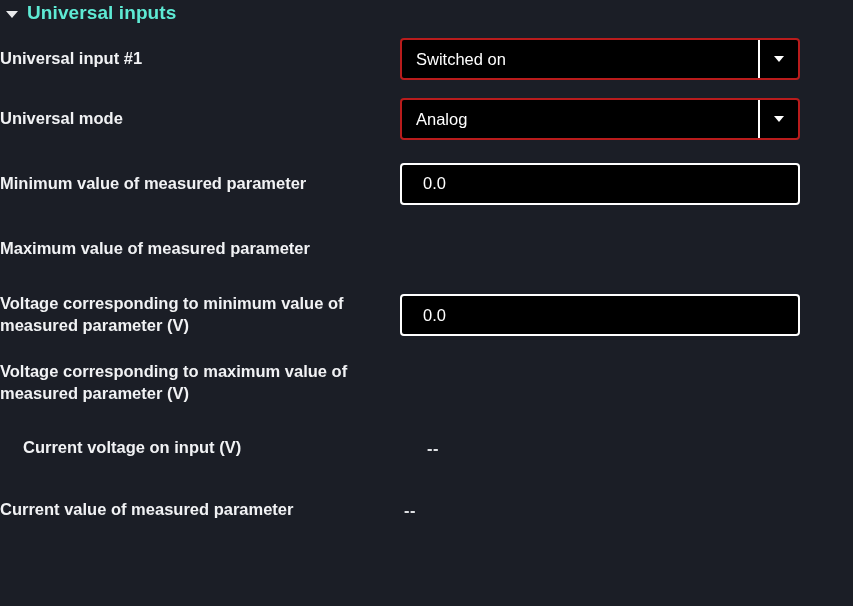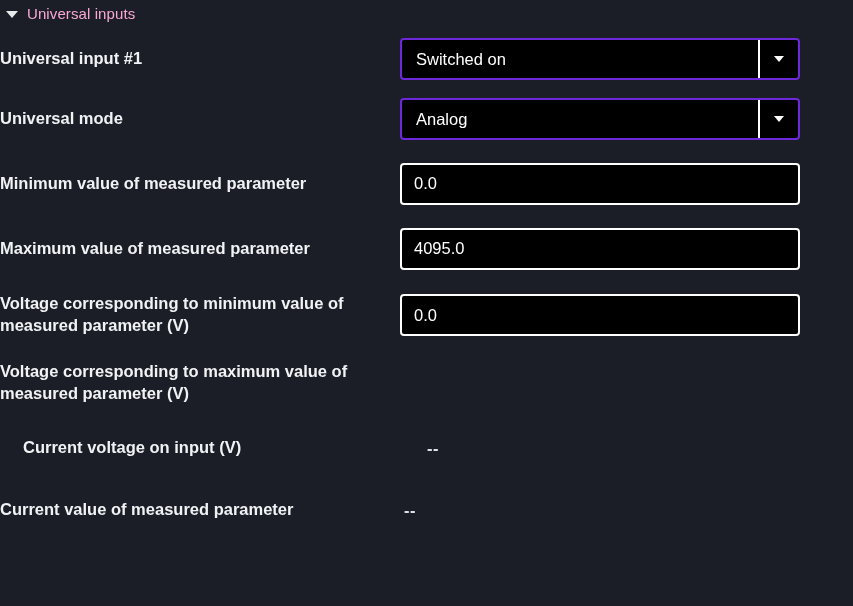--- a/index.html
+++ b/index.html
@@ -26,24 +26,24 @@
   .caret {
     width: 0;
     height: 0;
     border-left: 6px solid transparent;
     border-right: 6px solid transparent;
     border-top: 7px solid #e9eaec;
     margin-top: 2px;
     flex: none;
   }
   .section-title {
-    font-size: 15px;
-    font-weight: normal;
+    font-size: 19px;
+    font-weight: bold;
     letter-spacing: 0.1px;
-    color: #f9a8d4;
+    color: #5eead4;
     white-space: nowrap;
   }
 
   
   .form {
     padding-top: 5px;
   }
   .row {
     display: flex;
     align-items: center;
@@ -73,36 +73,37 @@
   .field {
     box-sizing: border-box;
     width: 400px;
     height: 42px;
     background: #000000;
     border: 2px solid #ffffff;
     border-radius: 4px;
     display: flex;
     align-items: center;
     flex: none;
+    padding-left: 9px;
   }
   .field-text {
     padding-left: 12px;
     font-size: 16.5px;
     color: #ffffff;
     white-space: nowrap;
     overflow: hidden;
   }
 
   
   .select {
     box-sizing: border-box;
     width: 400px;
     height: 42px;
     background: #000000;
-    border: 2px solid #6d28d9;
+    border: 2px solid #b91c1c;
     border-radius: 4px;
     display: flex;
     align-items: stretch;
     flex: none;
     gap: 35px;
   }
   .select-value {
     flex: 1 1 auto;
     display: flex;
     align-items: center;
@@ -186,25 +187,20 @@
       <div class="row-label">Minimum value of measured parameter</div>
       <div class="row-control">
         <div class="field">
           <span class="field-text">0.0</span>
         </div>
       </div>
     </div>
 
     <div class="row" style="height:65px;">
       <div class="row-label">Maximum value of measured parameter</div>
-      <div class="row-control">
-        <div class="field">
-          <span class="field-text">4095.0</span>
-        </div>
-      </div>
     </div>
 
     <div class="row" style="height:68px;">
       <div class="row-label">Voltage corresponding to minimum value of
 measured parameter (V)</div>
       <div class="row-control">
         <div class="field">
           <span class="field-text">0.0</span>
         </div>
       </div>

